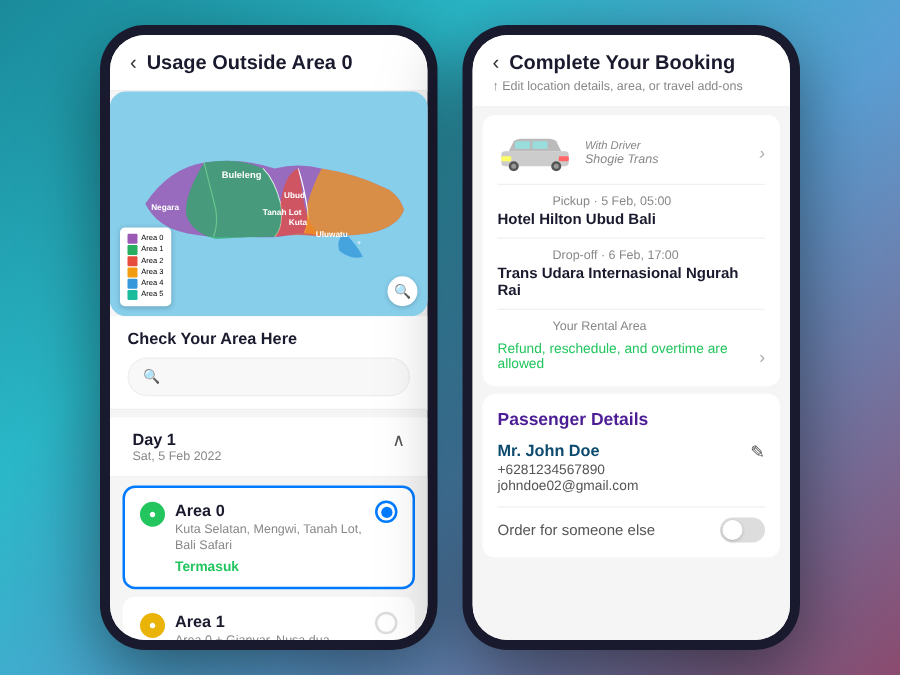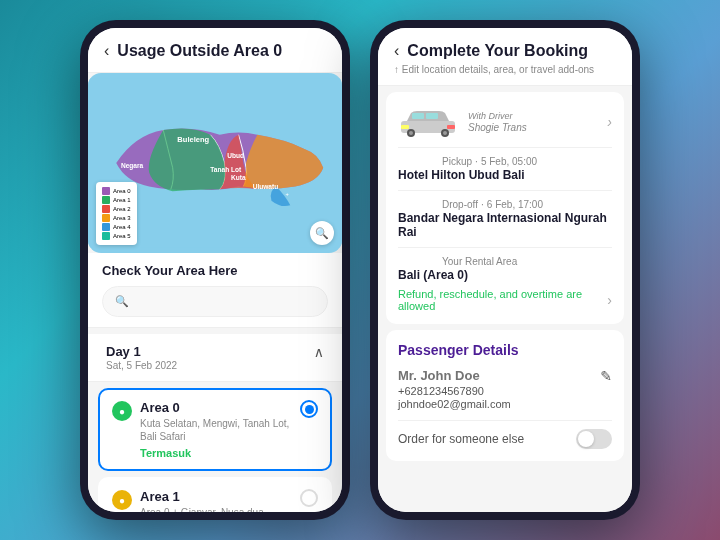--- a/index.html
+++ b/index.html
@@ -338,21 +338,21 @@
     }
     .passenger-row {
       display: flex;
       align-items: flex-start;
       justify-content: space-between;
     }
     .passenger-info { flex: 1; }
     .passenger-name {
       font-size: 13px;
       font-weight: 700;
-      color: #737373;
+      color: #0c4a6e;
     }
     .passenger-phone {
       font-size: 11px;
       color: #555;
       margin-top: 2px;
     }
     .passenger-email {
       font-size: 11px;
       color: #555;
       margin-top: 1px;
@@ -545,28 +545,27 @@
 
         <div class="detail-row">
           <div class="detail-label">Pickup · 5 Feb, 05:00</div>
           <div class="detail-value">Hotel Hilton Ubud Bali</div>
         </div>
 
         <div class="divider"></div>
 
         <div class="detail-row">
           <div class="detail-label">Drop-off · 6 Feb, 17:00</div>
-          <div class="detail-value">Bandar Negara Internasional Ngurah Rai</div>
+          <div class="detail-value">Trans Udara Internasional Ngurah Rai</div>
         </div>
 
         <div class="divider"></div>
 
         <div class="detail-row">
           <div class="detail-label">Your Rental Area</div>
-          <div class="detail-value">Bali (Area 0)</div>
         </div>
 
         <div class="refund-row">
           <span class="refund-text">Refund, reschedule, and overtime are allowed</span>
           <span class="chevron-right">›</span>
         </div>
       </div>
 
       <div class="passenger-section">
         <div class="section-title">Passenger Details</div>

